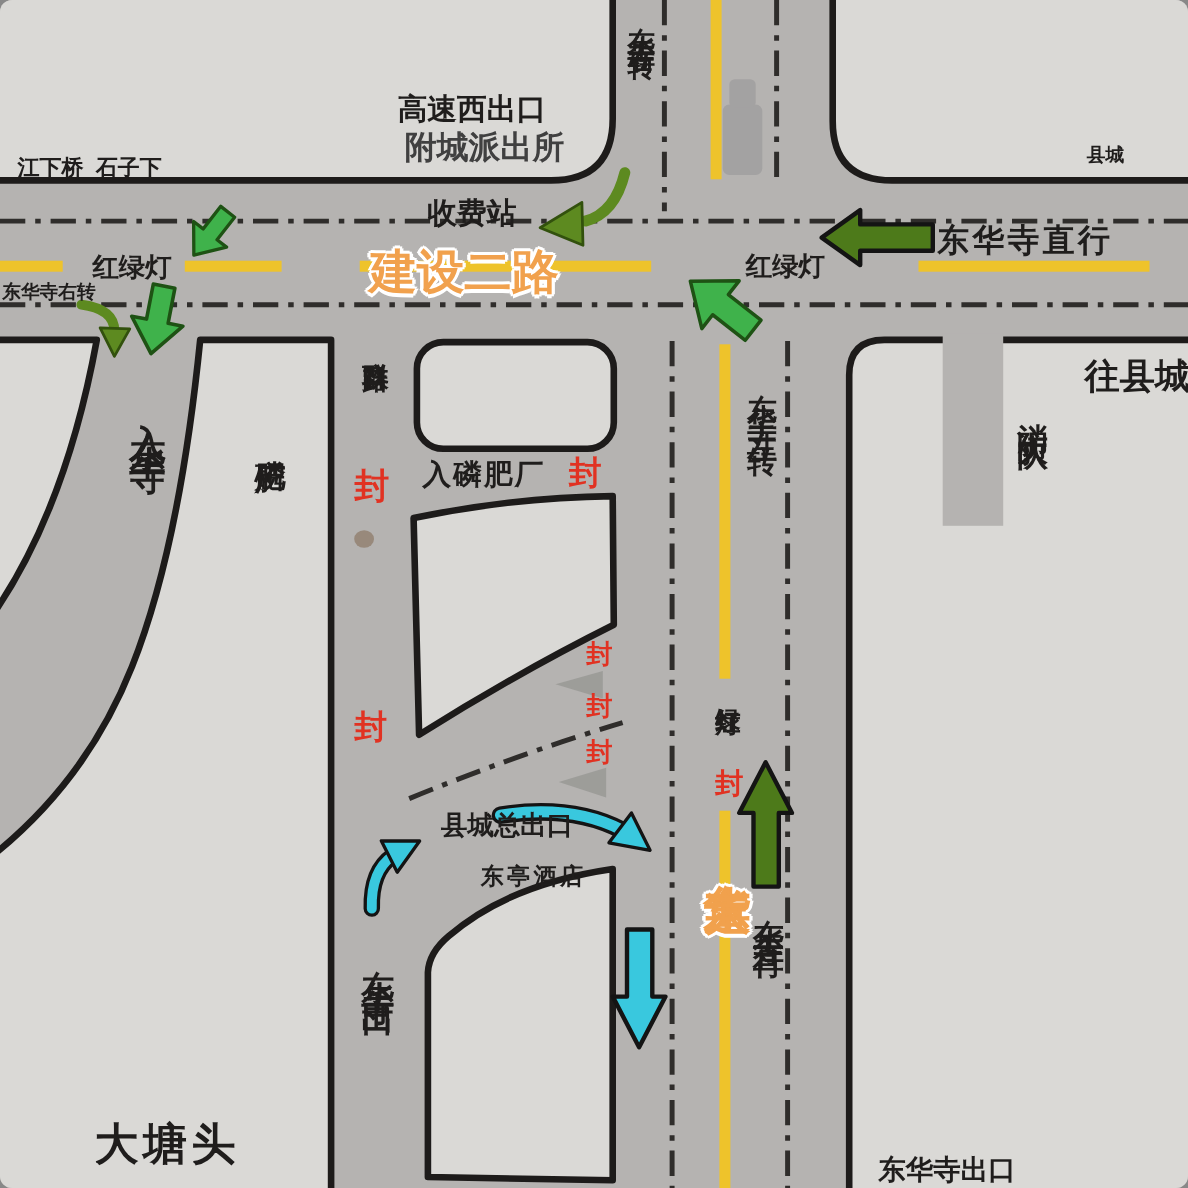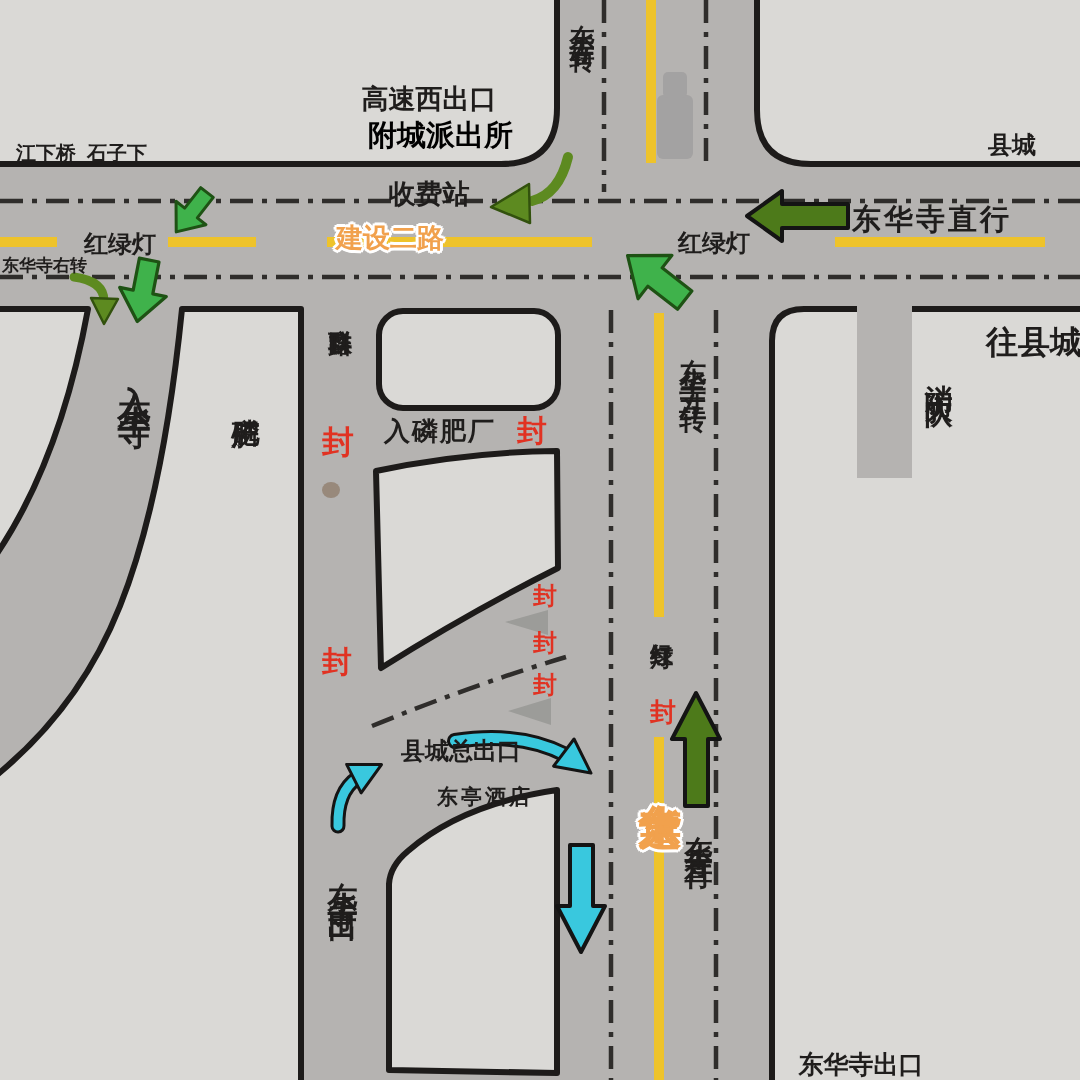--- a/index.html
+++ b/index.html
@@ -1,28 +1,29 @@
 <!DOCTYPE html>
 <html><head>
 <meta charset="utf-8">
 <style>
   html,body{margin:0;padding:0;background:#888;}
   #stage{
     position:relative;width:1080px;height:1080px;overflow:hidden;
     background:#b5b3b1;
     font-family:"Liberation Sans","DejaVu Sans",sans-serif;
+    border-radius:11px;
   }
   #stage svg{position:absolute;left:0;top:0;}
   .lbl{
     position:absolute;color:#1f1d1c;font-weight:700;white-space:pre;
     line-height:1.18;z-index:3;
   }
   .v{writing-mode:vertical-rl;text-orientation:upright;}
   .seal{color:#e13222;font-weight:900;}
-  .blue{color:#000000;font-weight:800;}
+  .blue{color:#404040;font-weight:800;}
   .orange{
     color:#f1a14d;font-weight:900;
     text-shadow:-3px 0 0 #fff,3px 0 0 #fff,0 -3px 0 #fff,0 3px 0 #fff,
       -2px -2px 0 #fff,2px -2px 0 #fff,-2px 2px 0 #fff,2px 2px 0 #fff;
   }
   .ctr{text-align:center;}
 </style>
 </head>
 <body>
 
@@ -116,31 +117,31 @@
 
   <div class="lbl ctr" style="left:356px;top:20px;width:146px;font-size:27px;font-weight:800;">
     <div>高速西出口</div>
     <div>收费站</div>
   </div>
 
   <div class="lbl blue" style="left:368px;top:118px;font-size:29px;">附城派出所</div>
 
   <div class="lbl" style="left:16px;top:142px;font-size:20px;">江下桥  石子下</div>
 
-  <div class="lbl" style="left:988px;top:131px;font-size:24px;">县城</div>
+  <div class="lbl" style="left:988px;top:131px;font-size:17px;">县城</div>
 
   <div class="lbl v" style="left:567px;top:4px;font-size:25px;letter-spacing:6px;">东华寺右转</div>
 
   <div class="lbl" style="left:852px;top:202px;font-size:29px;font-weight:800;letter-spacing:3px;">东华寺直行</div>
 
   <div class="lbl" style="left:84px;top:230px;font-size:24px;">红绿灯</div>
 
   <div class="lbl" style="left:678px;top:229px;font-size:24px;">红绿灯</div>
 
-  <div class="lbl orange" style="left:336px;top:223px;font-size:27px;">建设二路</div>
+  <div class="lbl orange" style="left:336px;top:223px;font-size:43px;">建设二路</div>
 
   <div class="lbl" style="left:2px;top:256px;font-size:17px;">东华寺右转</div>
 
   <div class="lbl v" style="left:114px;top:358px;font-size:33px;letter-spacing:10px;font-weight:800;">入东华寺</div>
 
   <div class="lbl v" style="left:229px;top:396px;font-size:28px;letter-spacing:3px;">磷肥厂</div>
 
   <div class="lbl v" style="left:326px;top:310px;font-size:24px;letter-spacing:2px;">联群路口</div>
   <div class="lbl seal" style="left:322px;top:424px;font-size:32px;">封</div>
 
@@ -170,14 +171,15 @@
 
   <div class="lbl v orange" style="left:635px;top:768px;font-size:43px;letter-spacing:2px;">东华大道</div>
 
   <div class="lbl v" style="left:682px;top:812px;font-size:28px;letter-spacing:7px;">东华寺直行</div>
 
   <div class="lbl ctr" style="left:790px;top:991px;width:142px;font-size:25px;">
     <div>东华寺出口</div>
     
   </div>
 
+  <div class="lbl" style="left:86px;top:1018px;font-size:40px;font-weight:900;letter-spacing:4px;">大塘头</div>
 
 </div>
 
 </body></html>

